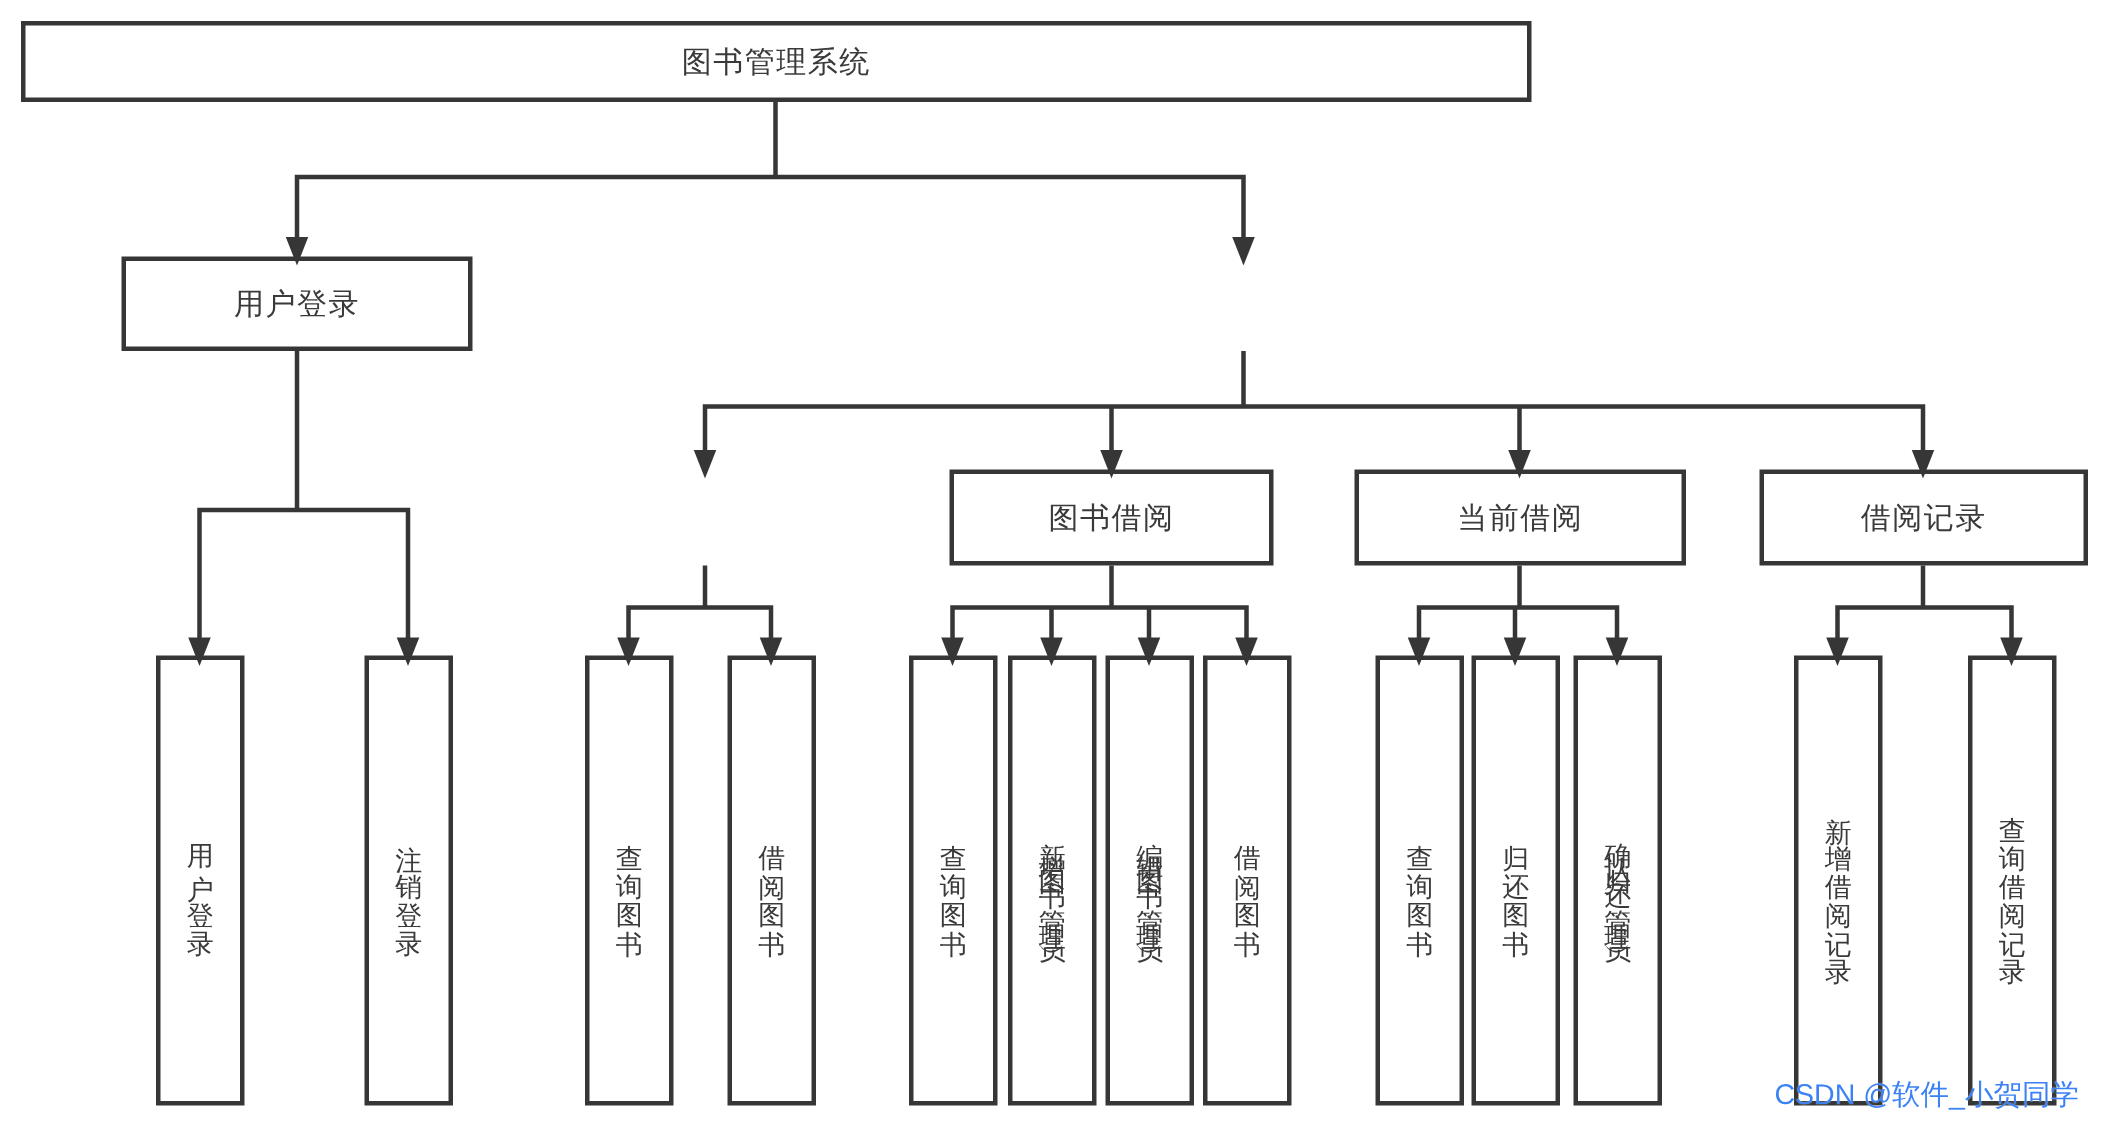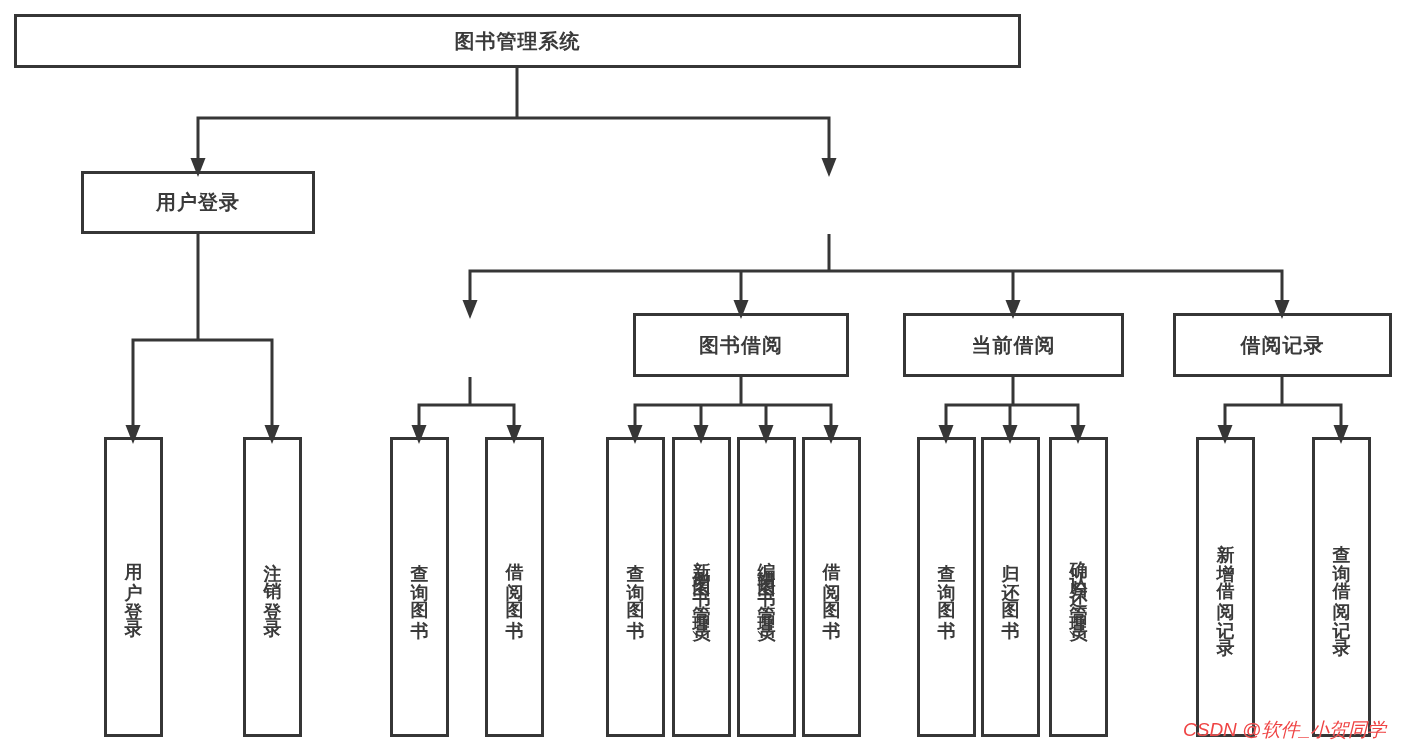--- a/index.html
+++ b/index.html
@@ -18,21 +18,20 @@
   .node {
     position: absolute;
     box-sizing: border-box;
     background: #ffffff;
     border: 3px solid #363636;
     color: #3a3a3a;
     display: flex;
     align-items: center;
     justify-content: center;
     z-index: 2;
-    font-weight: bold;
   }
   .hnode { font-size: 20px; letter-spacing: 1px; }
   .root  { left: 14px; top: 14px; width: 1007px; height: 54px; }
   .leaf  { top: 437px; width: 59px; height: 300px; }
   .leaf .lbl {
     writing-mode: vertical-rl;
     text-orientation: mixed;
     font-size: 18px;
     line-height: 1;
     letter-spacing: 19px;
@@ -43,25 +42,24 @@
     position: absolute;
     left: 0; top: 0;
     z-index: 5;
     pointer-events: none;
   }
   .watermark {
     position: absolute;
     left: 1183px;
     top: 717px;
     font-size: 19px;
-    color: #ef4444;
+    color: #3b82f6;
     z-index: 9;
     white-space: nowrap;
     text-shadow: 0 0 1px rgba(255,255,255,0.6);
-    font-style: italic;
   }
 </style>
 </head>
 <body>
 
 <div class="canvas">
 
   <svg class="connectors" width="1405" height="747" viewBox="0 0 1405 747" fill="none" stroke="#363636" stroke-width="3">
 
     <path d="M517,68 L517,118 M196.5,118 L830.5,118 M198,118 L198,160 M829,118 L829,160"></path>

